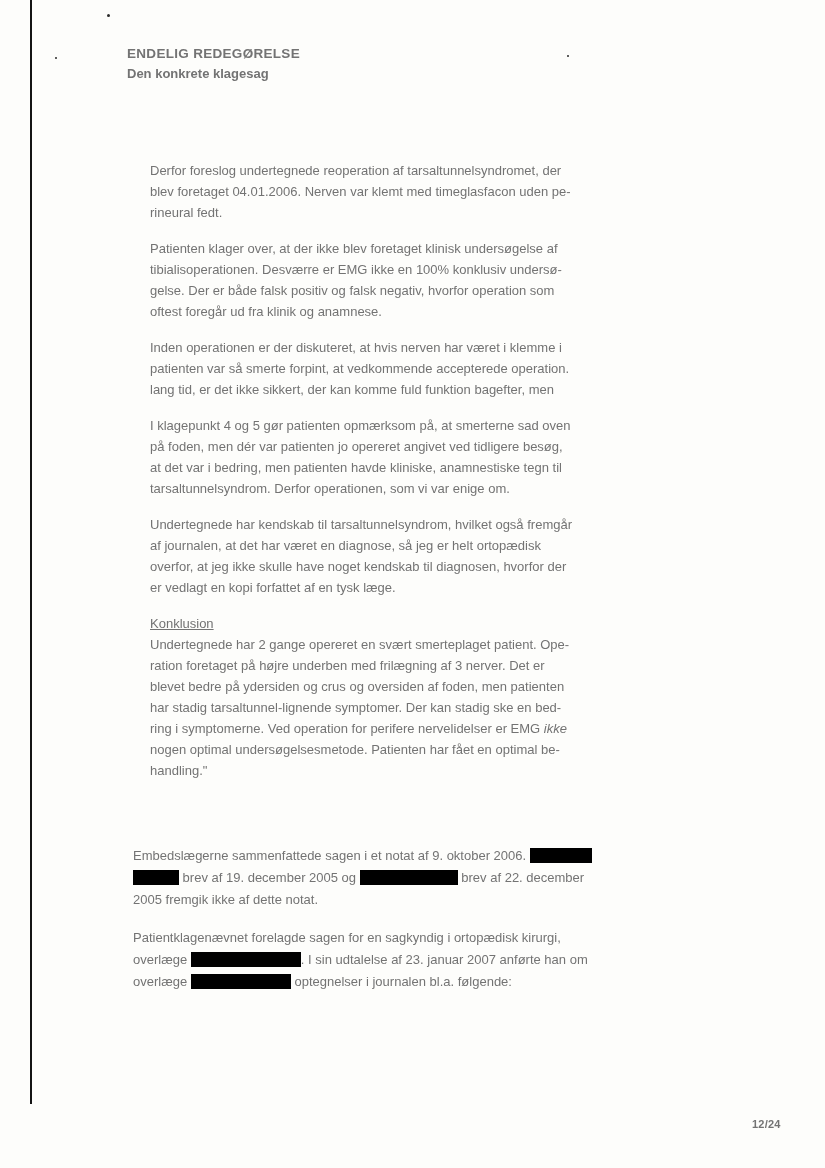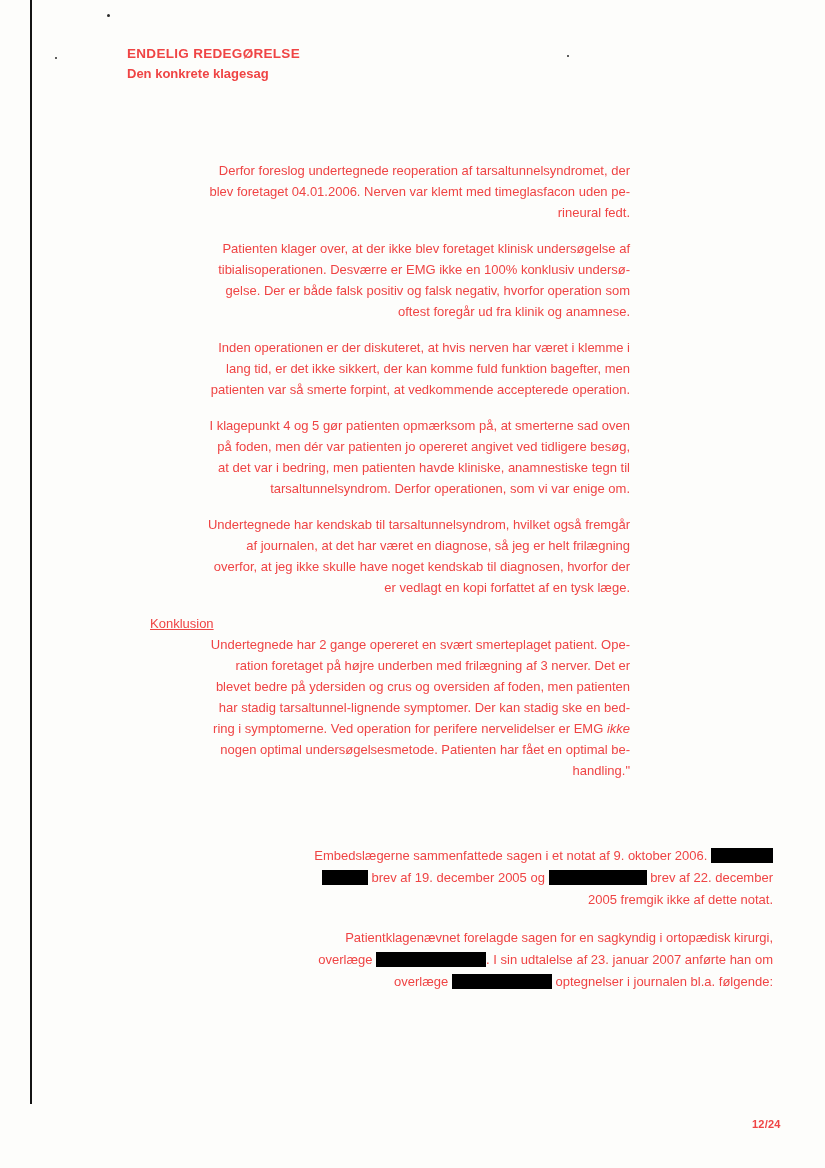--- a/index.html
+++ b/index.html
@@ -3,21 +3,21 @@
 <meta charset="utf-8">
 <style>
   * { box-sizing: border-box; }
   html, body { margin: 0; padding: 0; background: #ffffff; }
   .page {
     position: relative;
     width: 825px;
     height: 1168px;
     background: #fdfdfb;
     font-family: "Liberation Sans", sans-serif;
-    color: #ef4444;
+    color: #737373;
     overflow: hidden;
   }
   .scanline {
     position: absolute;
     left: 30px;
     top: 0;
     width: 2px;
     height: 1104px;
     background: #141414;
   }
@@ -45,21 +45,21 @@
   }
   .bodytext {
     position: absolute;
     left: 95px;
     top: 845px;
     width: 640px;
     font-size: 13px;
     margin-left: 38px;
   }
 
-  .block.para { margin: 0 0 15px 0; text-align: right; }
+  .block.para { margin: 0 0 15px 0; }
   .block.heading { margin: 0; text-decoration: underline; }
   .bodytext .block.para { margin: 0 0 16px 0; }
 
   .line { white-space: pre-wrap; height: 21px; line-height: 21px; }
   .bodytext .line { height: 22px; line-height: 22px; }
 
   .run { display: inline; }
   .em { font-style: italic; }
 
   .redaction {
@@ -100,32 +100,32 @@
         <div class="line"><span class="run">rineural fedt.</span></div>
       </div>
       <div class="block para">
         <div class="line"><span class="run">Patienten klager over, at der ikke blev foretaget klinisk undersøgelse af</span></div>
         <div class="line"><span class="run">tibialisoperationen. Desværre er EMG ikke en 100% konklusiv undersø-</span></div>
         <div class="line"><span class="run">gelse. Der er både falsk positiv og falsk negativ, hvorfor operation som</span></div>
         <div class="line"><span class="run">oftest foregår ud fra klinik og anamnese.</span></div>
       </div>
       <div class="block para">
         <div class="line"><span class="run">Inden operationen er der diskuteret, at hvis nerven har været i klemme i</span></div>
+        <div class="line"><span class="run">patienten var så smerte forpint, at vedkommende accepterede operation.</span></div>
         <div class="line"><span class="run">lang tid, er det ikke sikkert, der kan komme fuld funktion bagefter, men</span></div>
-        <div class="line"><span class="run">patienten var så smerte forpint, at vedkommende accepterede operation.</span></div>
       </div>
       <div class="block para">
         <div class="line"><span class="run">I klagepunkt 4 og 5 gør patienten opmærksom på, at smerterne sad oven</span></div>
         <div class="line"><span class="run">på foden, men dér var patienten jo opereret angivet ved tidligere besøg,</span></div>
         <div class="line"><span class="run">at det var i bedring, men patienten havde kliniske, anamnestiske tegn til</span></div>
         <div class="line"><span class="run">tarsaltunnelsyndrom. Derfor operationen, som vi var enige om.</span></div>
       </div>
       <div class="block para">
         <div class="line"><span class="run">Undertegnede har kendskab til tarsaltunnelsyndrom, hvilket også fremgår</span></div>
-        <div class="line"><span class="run">af journalen, at det har været en diagnose, så jeg er helt frilægning</span></div>
+        <div class="line"><span class="run">af journalen, at det har været en diagnose, så jeg er helt ortopædisk</span></div>
         <div class="line"><span class="run">overfor, at jeg ikke skulle have noget kendskab til diagnosen, hvorfor der</span></div>
         <div class="line"><span class="run">er vedlagt en kopi forfattet af en tysk læge.</span></div>
       </div>
       <div class="block heading">
         <div class="line"><span class="run">Konklusion</span></div>
       </div>
       <div class="block para">
         <div class="line"><span class="run">Undertegnede har 2 gange opereret en svært smerteplaget patient. Ope-</span></div>
         <div class="line"><span class="run">ration foretaget på højre underben med frilægning af 3 nerver. Det er</span></div>
         <div class="line"><span class="run">blevet bedre på ydersiden og crus og oversiden af foden, men patienten</span></div>

